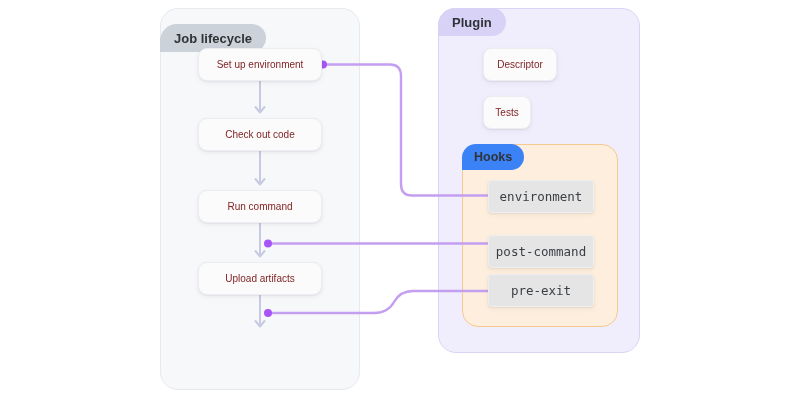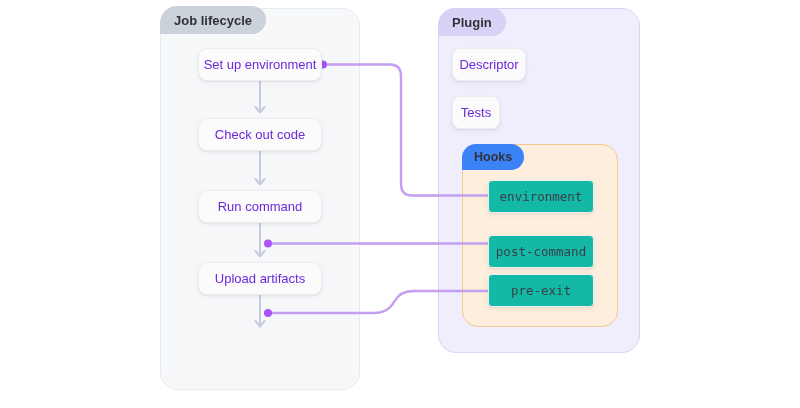--- a/index.html
+++ b/index.html
@@ -58,21 +58,21 @@
     align-items: center;
     padding: 0 14px;
     height: 28px;
     font-size: 13px;
     font-weight: bold;
     color: #2f3338;
     border-radius: 14px 14px 14px 0;
     white-space: nowrap;
   }
   .tab.lifecycle-tab {
-    left: 160px; top: 6px;
+    left: 160px; top: 24px;
     background: #ccd2d9;
     border-radius: 17px 14px 14px 0;
     justify-content: flex-end;
   }
   .tab.plugin-tab {
     left: 438px; top: 8px;
     background: #d8d2f7;
     border-radius: 17px 14px 14px 0;
   }
   .tab.hooks-tab {
@@ -87,51 +87,51 @@
   
   .node {
     position: absolute;
     box-sizing: border-box;
     display: flex;
     align-items: center;
     justify-content: center;
     background: #fbfbfc;
     border: 1px solid #ebedf1;
     border-radius: 9px;
-    font-size: 13px;
-    color: #6d28d9;
+    font-size: 10px;
+    color: #7f1d1d;
     box-shadow: 0 1px 2px rgba(30,35,50,0.07), 0 2px 6px rgba(30,35,50,0.05);
     white-space: nowrap;
   }
   .node.flow {
     left: 198px;
     width: 124px;
     height: 33px;
   }
   .node.n0 { top: 48px; }
   .node.n1 { top: 118px; }
   .node.n2 { top: 190px; }
   .node.n3 { top: 262px; align-items: center; }
   .node.n4 { top: 332px; }
 
   .node.asset {
     height: 33px;
-    left: 452px;
+    left: 483px;
     border-radius: 8px;
     align-items: center;
   }
   .node.descriptor { top: 48px;  width: 74px; }
   .node.tests      { top: 96px;  width: 48px; }
 
   .node.hook {
     left: 488px;
     width: 106px;
     height: 33px;
     border-radius: 4px;
-    background: #14b8a6;
+    background: #e5e5e5;
     border: 1px solid #efefef;
     font-family: "DejaVu Sans Mono", "Liberation Mono", monospace;
     font-size: 12.5px;
     color: #3a3f45;
     letter-spacing: 0px;
   }
   .node.h0 { top: 180px; }
   .node.h1 { top: 227px; margin-top: 8px; }
   .node.h2 { top: 274px; }
 

